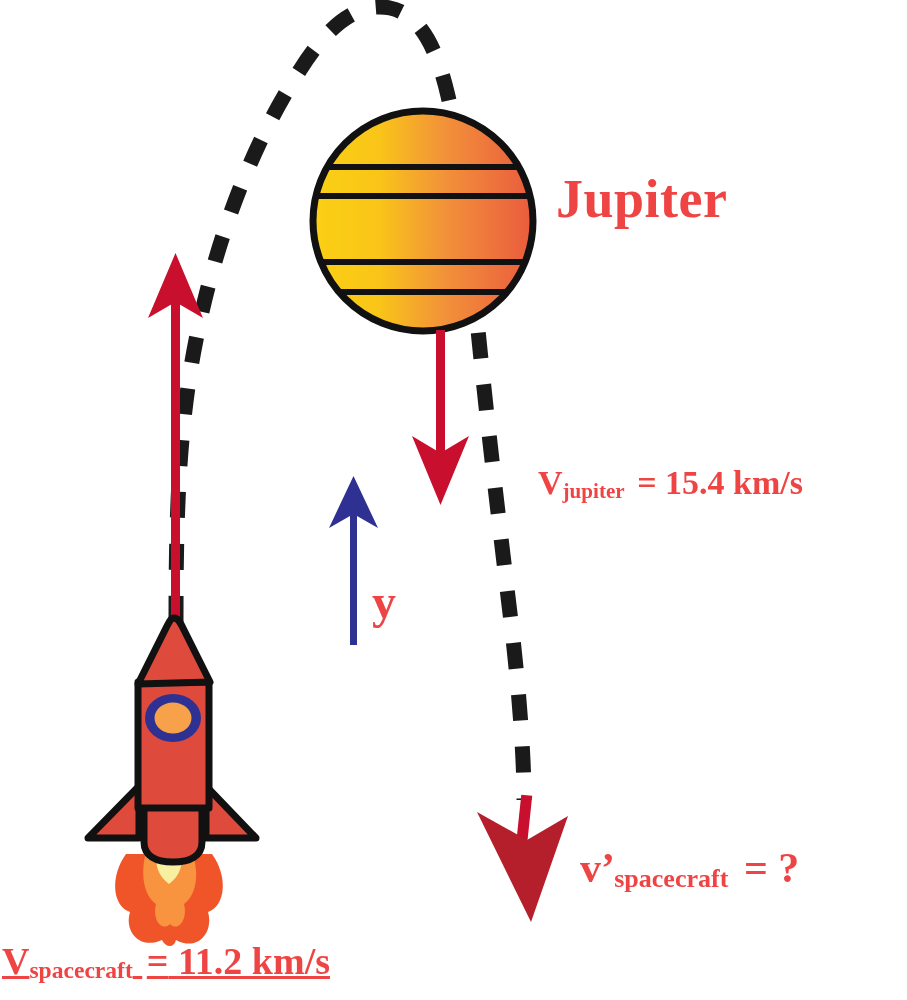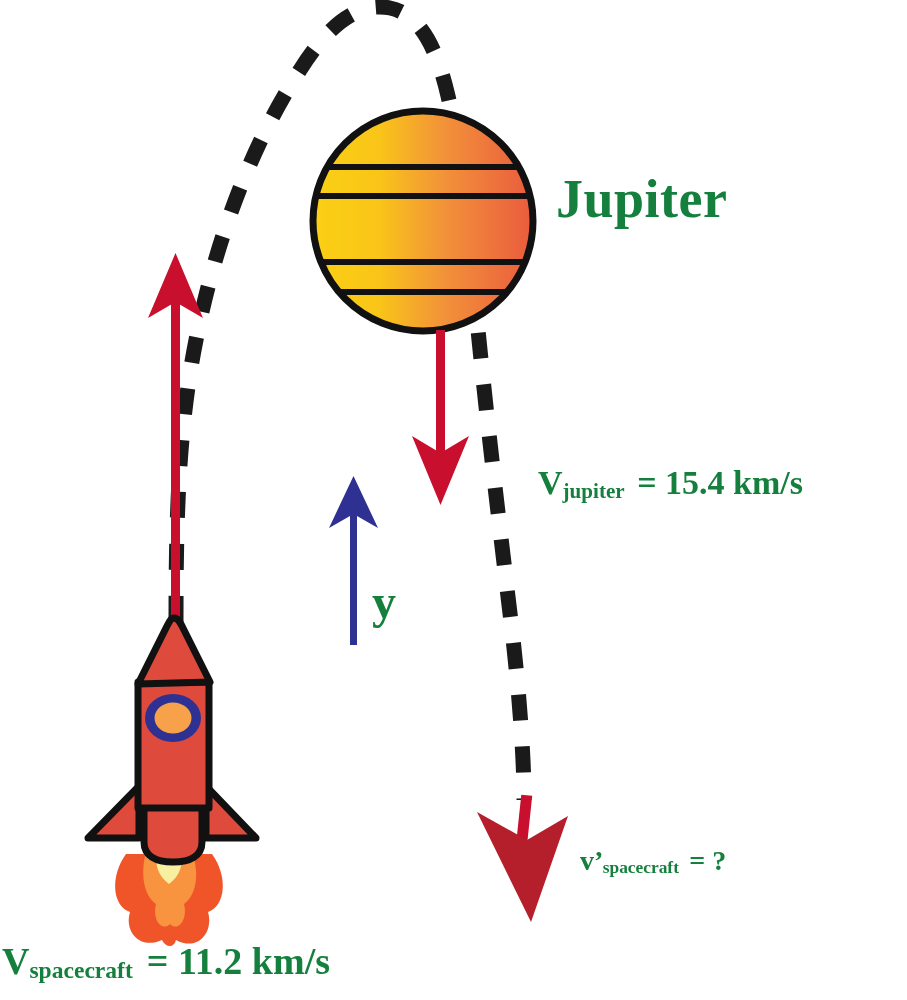--- a/index.html
+++ b/index.html
@@ -17,21 +17,21 @@
   #scene {
     position: absolute;
     left: 0; top: 0;
     width: 907px;
     height: 1000px;
   }
   .label {
     position: absolute;
     font-family: "Liberation Serif", "DejaVu Serif", serif;
     font-weight: bold;
-    color: #15803d;
+    color: #ef4444;
     white-space: nowrap;
     line-height: 1;
   }
   #jupiter-label {
     left: 556px;
     top: 172px;
     font-size: 54px;
     letter-spacing: 0.5px;
   }
   #y-label {
@@ -40,26 +40,27 @@
     font-size: 48px;
   }
   #v-jupiter-label {
     left: 538px;
     top: 466px;
     font-size: 34px;
   }
   #v-prime-label {
     left: 580px;
     top: 847px;
-    font-size: 28px;
+    font-size: 42px;
   }
   #v-spacecraft-label {
     left: 2px;
     top: 942px;
     font-size: 38px;
+    text-decoration: underline;
   }
   .lbl-main { font-size: 1em; }
   .sub {
     font-size: 0.62em;
     vertical-align: baseline;
     position: relative;
     top: 0.18em;
     letter-spacing: 0;
   }
   .prime {

